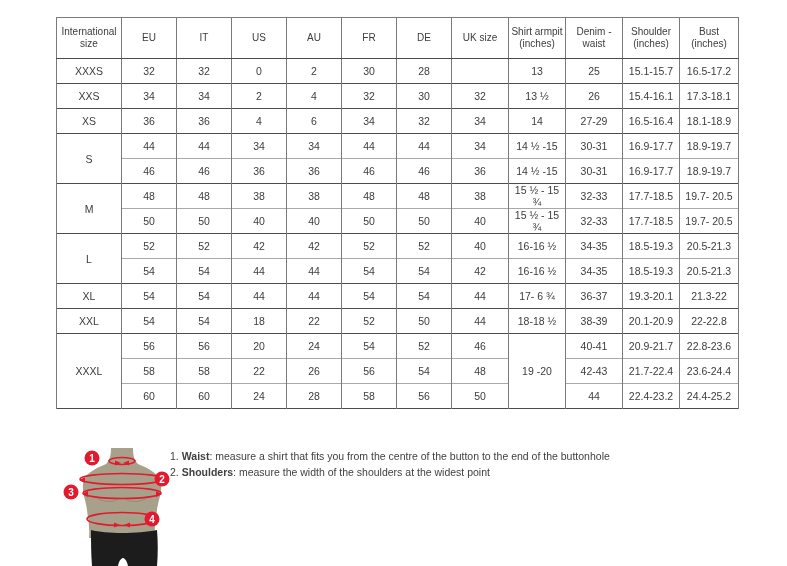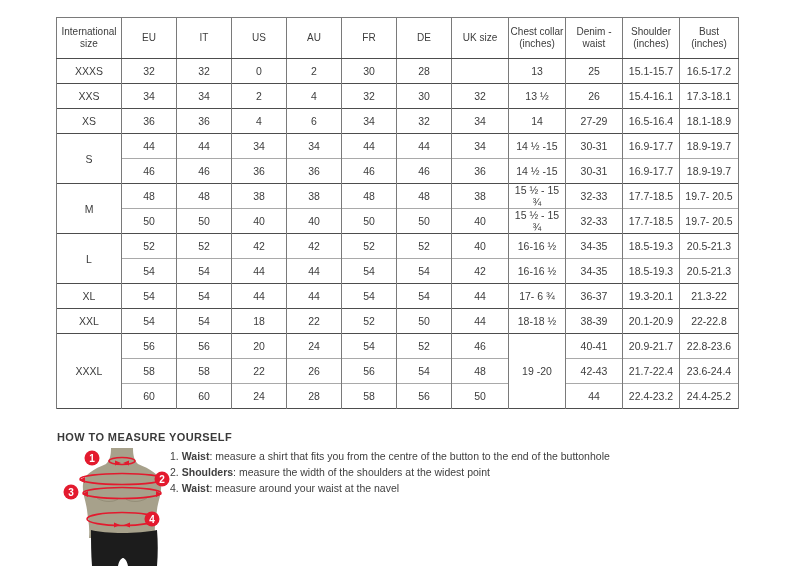--- a/index.html
+++ b/index.html
@@ -45,21 +45,21 @@
     <thead>
       <tr>
           <th>International size</th>
           <th>EU</th>
           <th>IT</th>
           <th>US</th>
           <th>AU</th>
           <th>FR</th>
           <th>DE</th>
           <th>UK size</th>
-          <th>Chest collar (inches)</th>
+          <th>Shirt armpit (inches)</th>
           <th>Denim - waist</th>
           <th>Shoulder (inches)</th>
           <th>Bust (inches)</th>
         </tr>
     </thead>
     <tbody>
         <tr class="sep">
           <td>XXXS</td>
           <td>32</td>
           <td>32</td>
@@ -244,21 +244,20 @@
           <td>58</td>
           <td>56</td>
           <td>50</td>
           <td>44</td>
           <td>22.4-23.2</td>
           <td>24.4-25.2</td>
         </tr>
       </tbody>
   </table>
 
-  <div class="measure-heading">HOW TO MEASURE YOURSELF</div>
 
   <svg class="measure-figure" viewBox="0 0 128 120" xmlns="http://www.w3.org/2000/svg">
 
     <path d="M53 2 C53 9 52 14 48 18 C36 23 26 28 25 38 C24 47 28 55 29 64 C30 74 32 80 31 92 L97 92 C96 80 98 74 99 64 C100 55 104 47 103 38 C102 28 92 23 80 18 C76 14 75 9 75 2 Z" fill="#a7a18b"></path>
 
     <path fill="none" stroke-width="1" d="M38 51 C43 56 55 57 60 53 M68 53 C73 57 85 56 90 51" stroke="#948e78"></path>
 
     <path d="M33 84 C48 88 80 88 99 84 C100 96 100 108 99 120 L70 120 C69 114 66 112 65 112 C64 112 61 114 60 120 L34 120 C33 108 33 96 33 84 Z" fill="#1c1c1c"></path>
 
     <ellipse cx="64" cy="15" rx="13" ry="3.5" fill="none" stroke-width="1.6" stroke="#e31a2e"></ellipse>
@@ -289,18 +288,15 @@
     </g>
   </svg>
 
   <ol class="measure-list">
     <li>
       <span class="num">1.</span><b>Waist</b><span>: measure a shirt that fits you from the centre of the button to the end of the buttonhole</span>
     </li>
     <li>
       <span class="num">2.</span><b>Shoulders</b><span>: measure the width of the shoulders at the widest point</span>
     </li>
-    <li>
-      <span class="num">4.</span><b>Waist</b><span>: measure around your waist at the navel</span>
-    </li>
   </ol>
 
 </div>
 
 </body></html>

